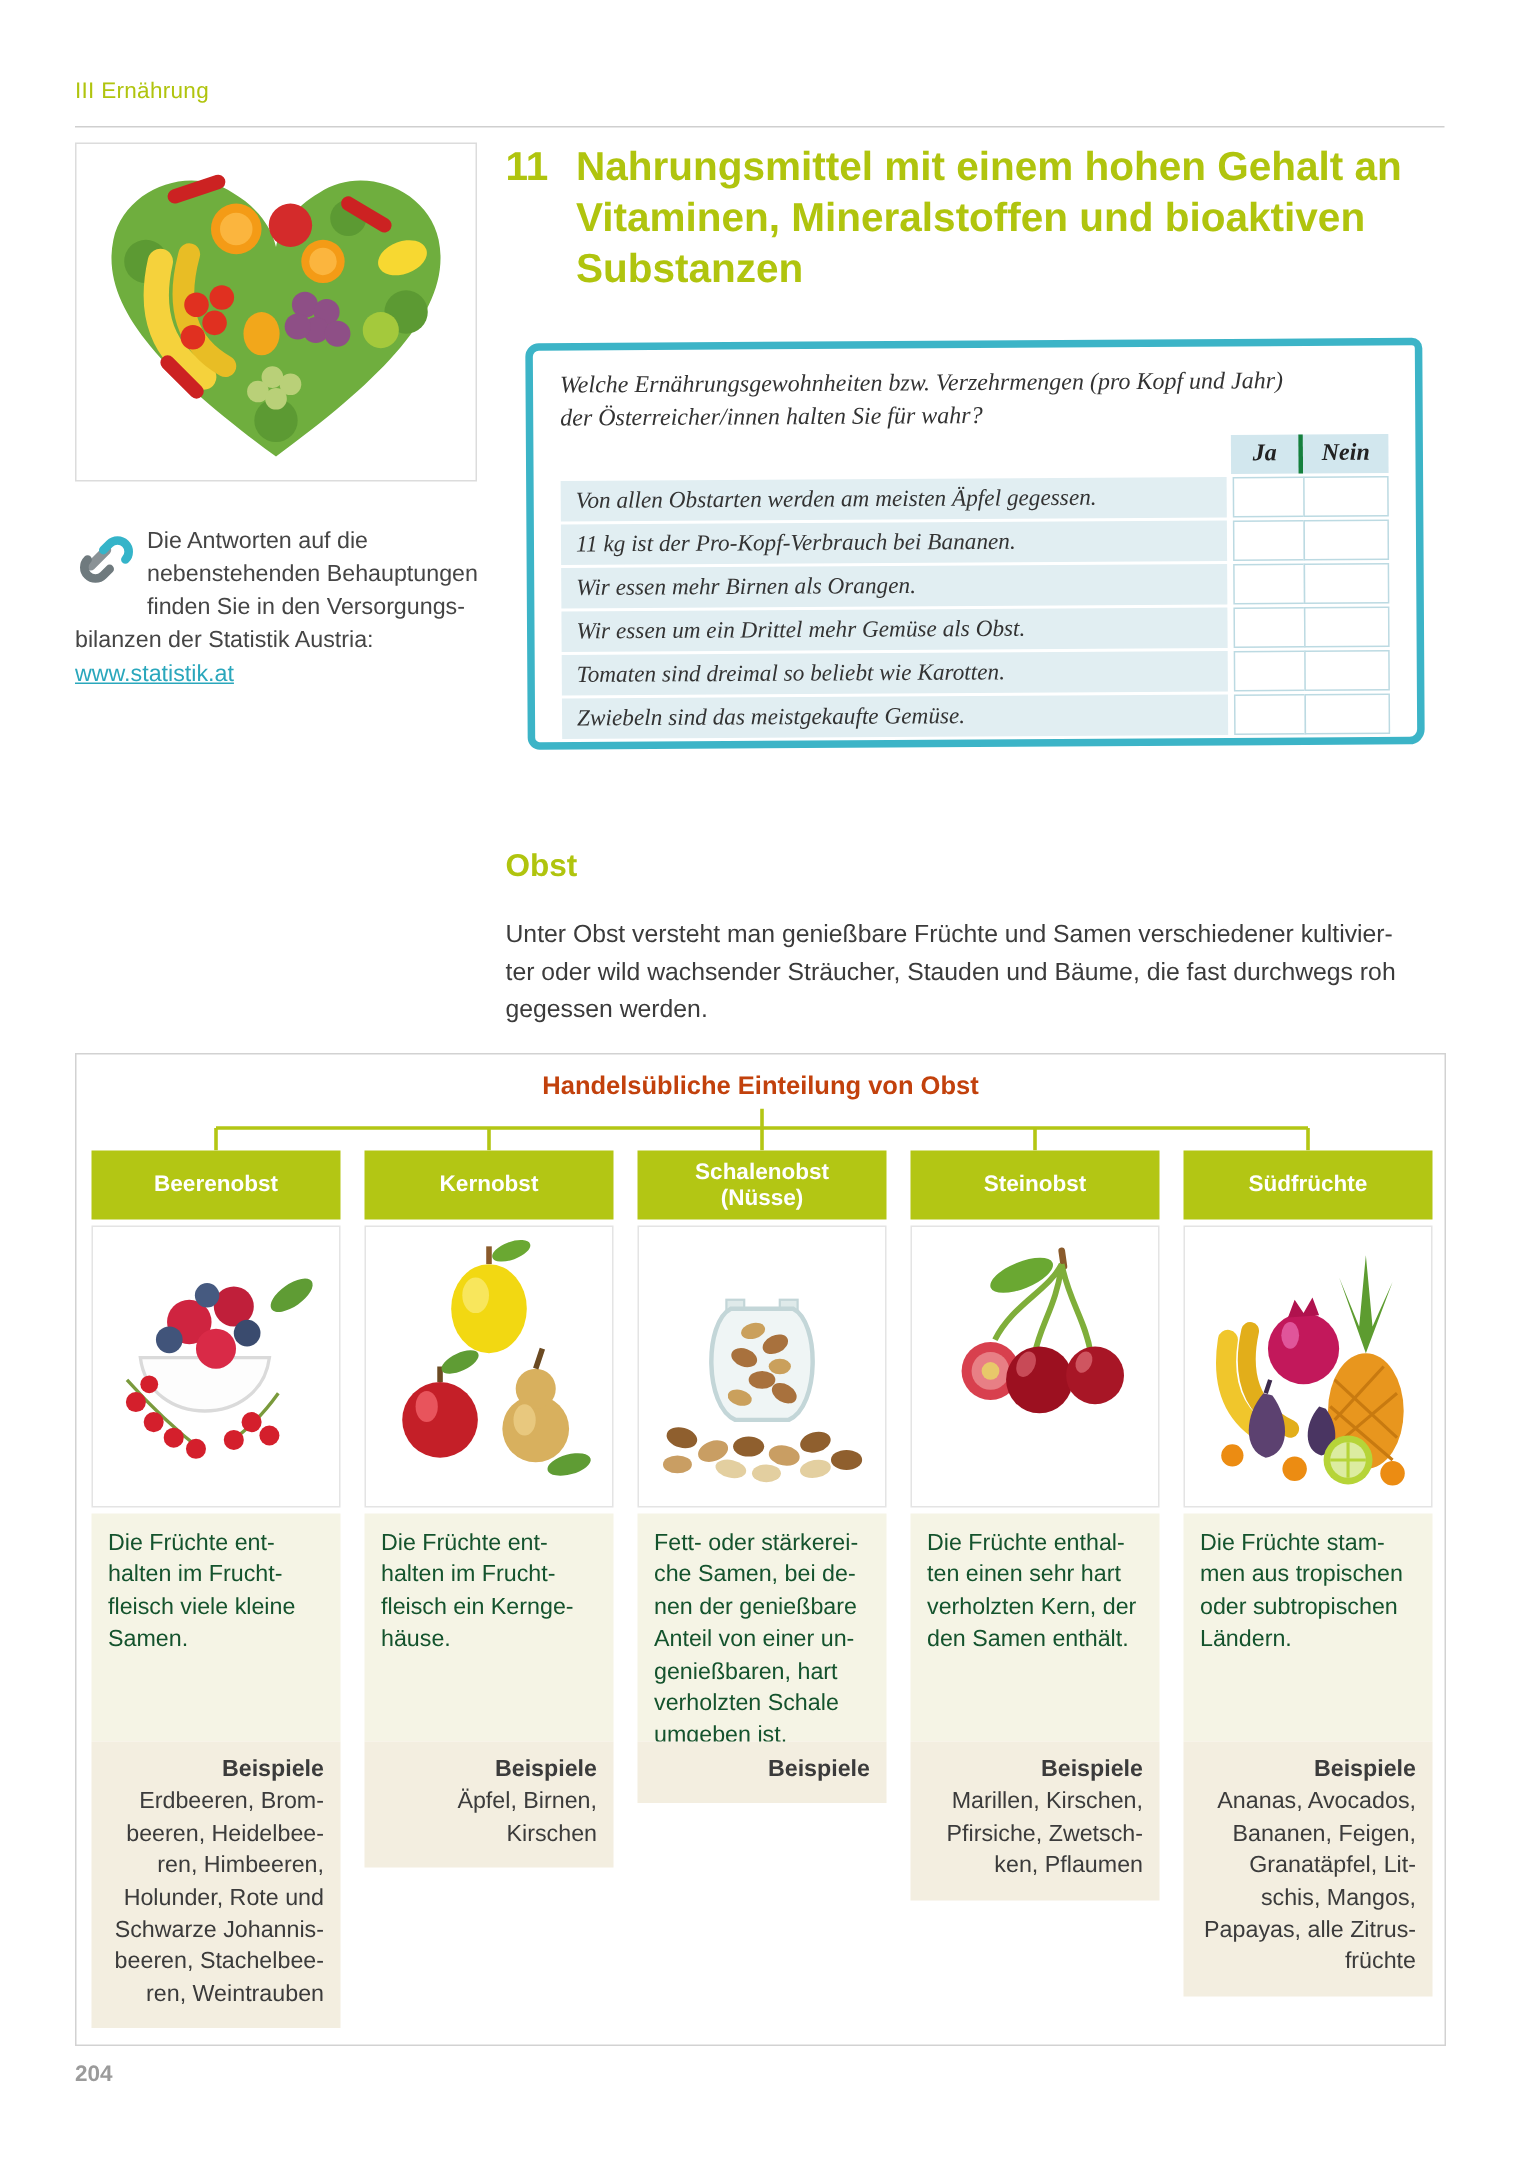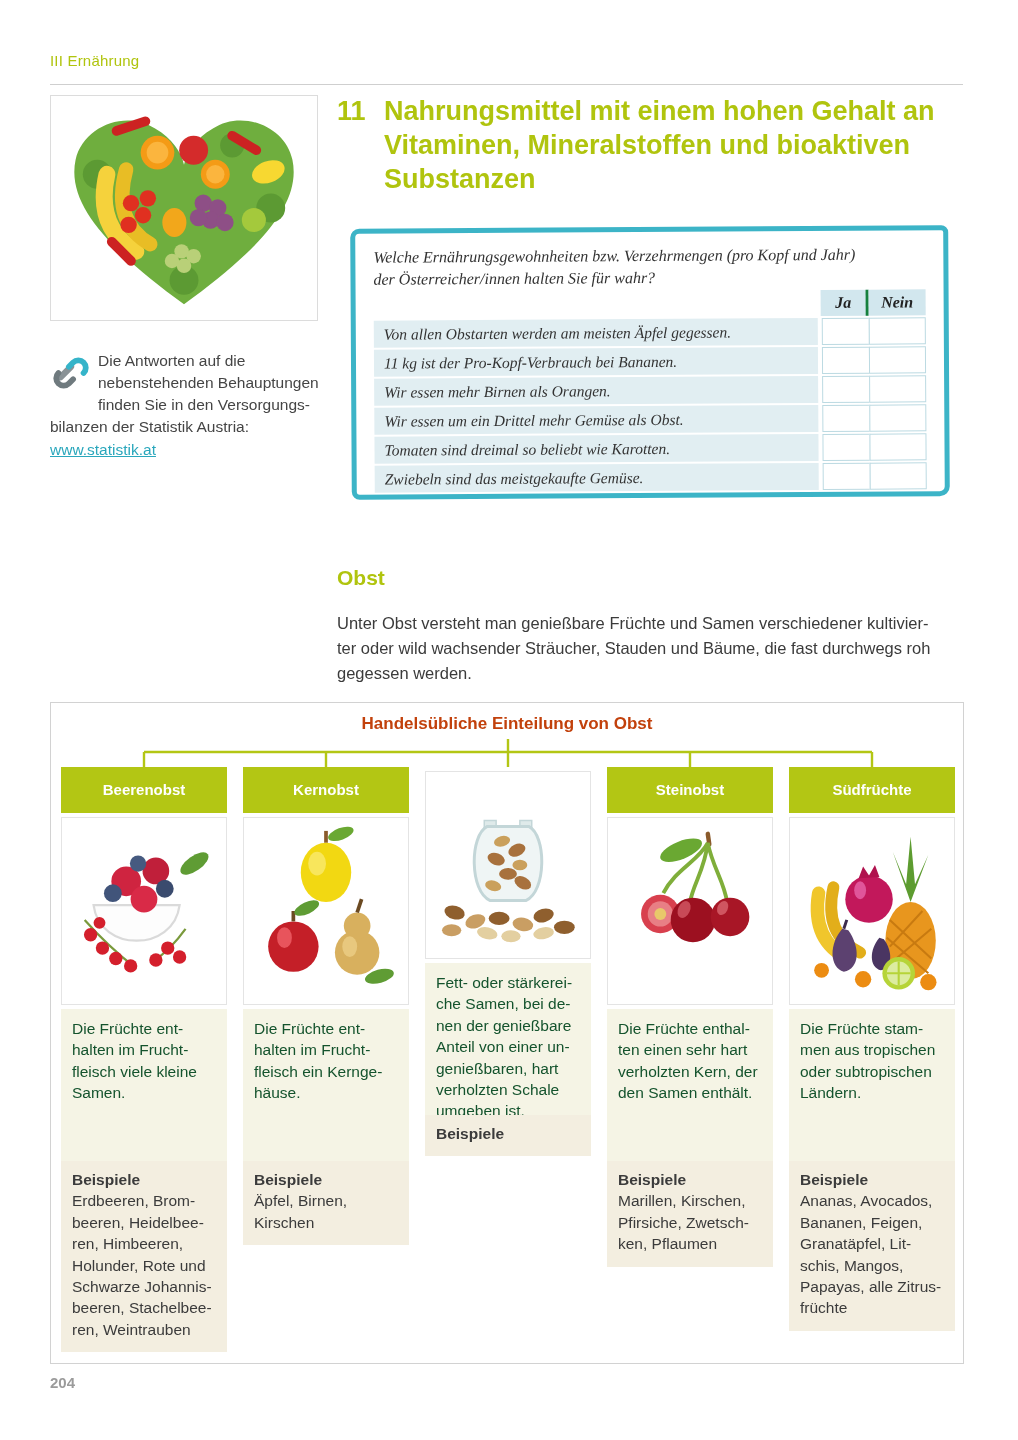--- a/index.html
+++ b/index.html
@@ -50,21 +50,21 @@
   .diagram { position:absolute; left:50px; top:702px; width:914px; height:662px; border:1px solid #d2d2d2; background:#fff; }
   .diag-title { text-align:center; margin-top:11px; color:#c2410c; font-weight:bold; font-size:17px; }
   .connector { position:absolute; left:0; top:36px; width:914px; height:28px; }
   .cols { position:absolute; left:10px; top:64px; width:894px; display:flex; gap:16px; align-items:flex-start; }
   .col { flex:1; display:flex; flex-direction:column; }
   .col-h { height:46px; background:#b3c614; color:#fff; font-weight:bold; font-size:15px; line-height:1.15;
            display:flex; align-items:center; justify-content:center; text-align:center; }
   .col-img { margin-top:4px; height:188px; background:#fff; border:1px solid #e4e4e4; padding:4px; }
   .col-img svg { width:100%; height:100%; }
   .col-desc { margin-top:4px; height:152px; background:#f5f4e5; padding:9px 11px; font-size:15.5px; line-height:1.38; color:#14532d; }
-  .col-ex { background:#f3eee0; padding:8px 11px 12px; font-size:15.5px; line-height:1.38; color:#3b3b3b; }
+  .col-ex { background:#f3eee0; padding:8px 11px 12px; font-size:15.5px; line-height:1.38; color:#3b3b3b;text-align:right; }
   .col-ex b { display:block; }
 
   .pageno { position:absolute; left:50px; top:1374px; color:#9b9b9b; font-size:15px; font-weight:bold; }
 </style>
 </head>
 <body>
 
 <div class="chapter">III Ernährung</div>
 <div class="top-rule"></div>
 
@@ -247,20 +247,22 @@
 fleisch ein Kernge-
 häuse.</div>
       <div class="col-ex">
         <b>Beispiele</b>
         <span class="pre">Äpfel, Birnen,
 Kirschen</span>
       </div>
     </div>
 
     <div class="col">
+      <div class="col-h pre">Schalenobst
+(Nüsse)</div>
       <div class="col-img">
         <svg viewBox="0 0 100 120">
           <rect x="34" y="30" width="8" height="6" fill="#dfeaea" stroke="#c3d6d8"></rect>
           <rect x="58" y="30" width="8" height="6" fill="#dfeaea" stroke="#c3d6d8"></rect>
           <path d="M36 34 C24 40 24 78 38 84 H62 C76 78 76 40 64 34 Z" fill="#eff5f5" stroke="#c3d6d8" stroke-width="2"></path>
           <g fill="#a8713d">
               <ellipse cx="42" cy="56" rx="6" ry="4" transform="rotate(20 42 56)"></ellipse>
               <ellipse cx="56" cy="50" rx="6" ry="4" transform="rotate(-25 56 50)"></ellipse>
               <ellipse cx="50" cy="66" rx="6" ry="4"></ellipse>
               <ellipse cx="60" cy="72" rx="6" ry="4" transform="rotate(30 60 72)"></ellipse>

